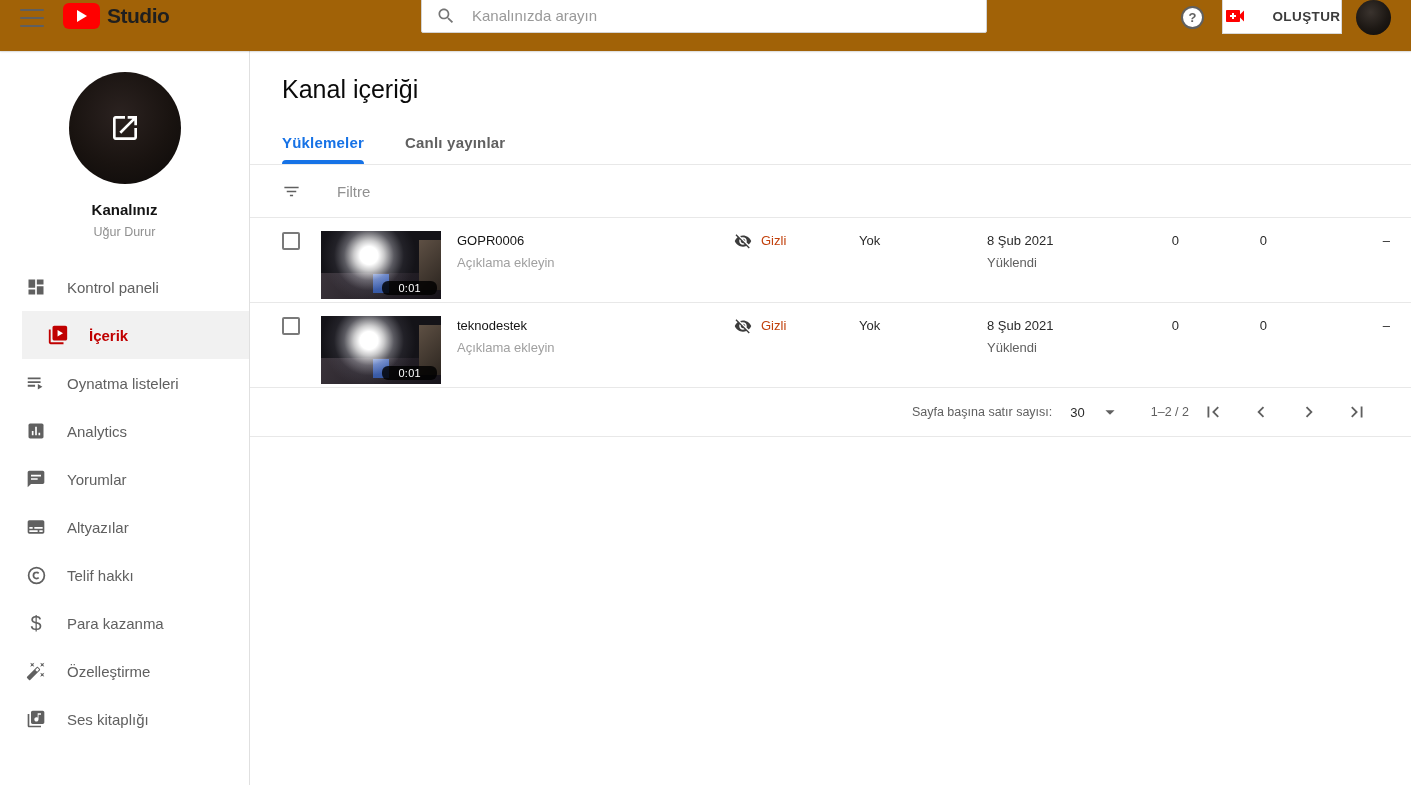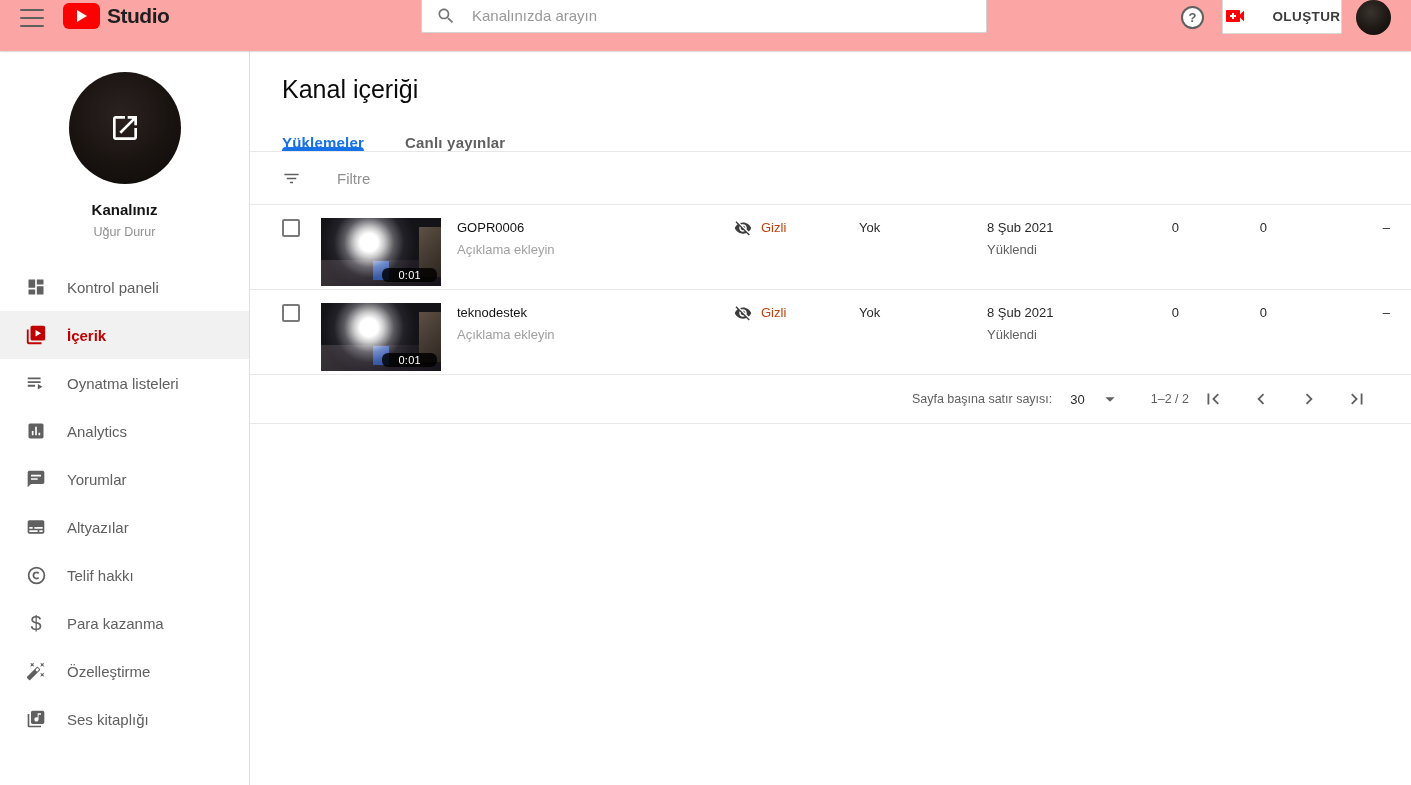--- a/index.html
+++ b/index.html
@@ -1,20 +1,20 @@
 <!DOCTYPE html>
 <html><head>
 <meta charset="utf-8">
 <style>
   * { margin:0; padding:0; box-sizing:border-box; }
   html,body { width:1411px; height:785px; overflow:hidden; background:#fff;
     font-family:"Liberation Sans","DejaVu Sans",sans-serif; }
 
   
-  .topbar { position:relative; height:51px; background:#fca5a5; z-index:10;
+  .topbar { position:relative; height:51px; background:#a16207; z-index:10;
     box-shadow:0 1px 2px rgba(0,0,0,.10), 0 1px 0 rgba(0,0,0,.06); }
   .hamburger { position:absolute; left:20px; top:9px; width:24px; height:18px;
     display:flex; flex-direction:column; justify-content:space-between; cursor:pointer; }
   .hamburger span { display:block; height:2px; background:#5f5f5f; border-radius:1px; }
   .logo { position:absolute; left:63px; top:3px; display:flex; align-items:center; gap:7px; cursor:pointer; }
   .yt-mark { width:37px; height:26px; background:#f00; border-radius:6px; position:relative; }
   .yt-mark::after { content:""; position:absolute; left:14px; top:7px;
     border-left:10px solid #fff; border-top:6px solid transparent; border-bottom:6px solid transparent; }
   .brand { font-size:21px; font-weight:700; color:#1f1f1f; letter-spacing:-0.5px; }
   .searchbox { position:absolute; left:421px; top:-2px; width:566px; height:35px;
@@ -43,28 +43,28 @@
   .channel { padding-top:21px; text-align:center; }
   .ch-avatar { width:112px; height:112px; border-radius:50%; margin:0 auto; position:relative; cursor:pointer;
     background:radial-gradient(circle at 46% 38%, #2b2220 0%, #191310 55%, #0b0908 100%); }
   .ch-avatar svg { position:absolute; left:50%; top:50%; transform:translate(-50%,-50%); }
   .ch-label { margin-top:17px; font-size:15px; font-weight:700; color:#141414; }
   .ch-name  { margin-top:7px; font-size:12.5px; color:#909090; }
   .nav { margin-top:24px; }
   .nav-item { height:48px; display:flex; align-items:center; padding-left:24px; cursor:pointer; }
   .nav-item .ic { width:24px; height:24px; flex:0 0 24px; display:flex; align-items:center; justify-content:center; }
   .nav-item .txt { margin-left:19px; font-size:15px; color:#606060; }
-  .nav-item.active { background:#f1f1f1; }
+  .nav-item.active { background:#f1f1f1;margin-left:22px; }
   .nav-item.active .txt { color:#c00000; font-weight:600; }
   .dollar { font-size:20px; color:#606060; font-weight:400; }
 
   
   .page-title { margin:24px 0 0 32px; font-size:25px; color:#0a0a0a; }
   .tabs { margin-top:30px; padding-left:32px; display:flex; gap:41px; border-bottom:1px solid #e8e8e8; }
-  .tab { font-size:15px; font-weight:600; letter-spacing:.2px; color:#606060;
+  .tab { padding-bottom:13px; font-size:15px; font-weight:600; letter-spacing:.2px; color:#606060;
     position:relative; cursor:pointer;text-align:right; }
   .tab.active { color:#1672e6; }
   .tab.active::after { content:""; position:absolute; left:0; right:0; bottom:0; height:4px;
     background:#1672e6; border-radius:4px 4px 0 0; }
   .filterbar { height:53px; display:flex; align-items:center; padding-left:32px;
     border-bottom:1px solid #e8e8e8; }
   .filterbar .flabel { margin-left:36px; font-size:15px; color:#909090; }
 
   .grid { display:grid; grid-template-columns:39px 413px 125px 128px 129px 63px 88px 1fr;
     padding-left:32px; border-bottom:1px solid #e8e8e8; }

